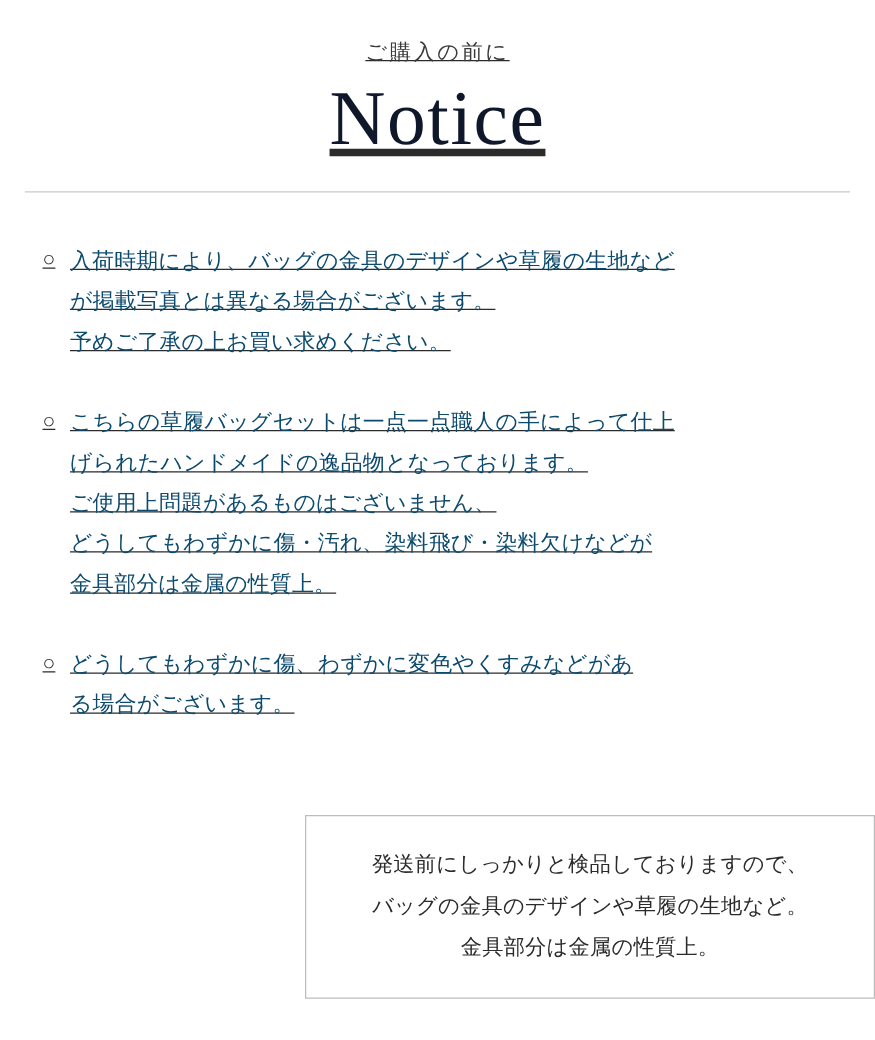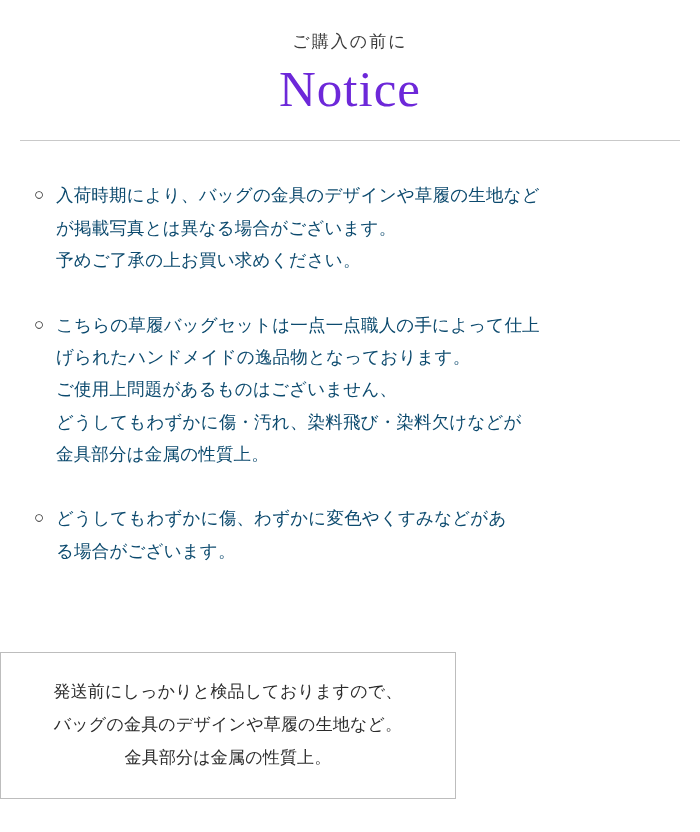--- a/index.html
+++ b/index.html
@@ -12,40 +12,41 @@
     background: #ffffff;
     font-family: "Liberation Sans", sans-serif;
     color: #2b2b2b;
     -webkit-font-smoothing: antialiased;
   }
   .page {
     width: 700px;
     height: 728px;
     position: relative;
     box-sizing: border-box;
+    text-decoration: underline;
   }
 
   
   .header {
     padding-top: 30px;
     text-align: center;
   }
   .header .kicker {
     font-size: 17px;
     letter-spacing: 0.12em;
     color: #3a3a3a;
     line-height: 1.4;
     font-family: "Liberation Serif", serif;
   }
   .header .title {
     font-family: "Liberation Serif", serif;
-    font-size: 51px;
+    font-size: 62px;
     font-weight: 400;
     letter-spacing: 0.02em;
-    color: #6d28d9;
+    color: #0f172a;
     line-height: 1.15;
     margin-top: 6px;
   }
   .divider {
     margin: 22px auto 0 auto;
     width: 660px;
     height: 1px;
     background: #c9c9c9;
   }
 
@@ -76,21 +77,21 @@
     letter-spacing: 0.01em;
   }
 
   
   .boxwrap {
     position: absolute;
     left: 0;
     right: 0;
     top: 652px;
     display: flex;
-    justify-content: flex-start;
+    justify-content: flex-end;
   }
   .msgbox {
     width: 456px;
     border: 1px solid #bdbdbd;
     padding: 22px 10px 24px 10px;
     text-align: center;
     box-sizing: border-box;
   }
   .msgbox p {
     margin: 0;

